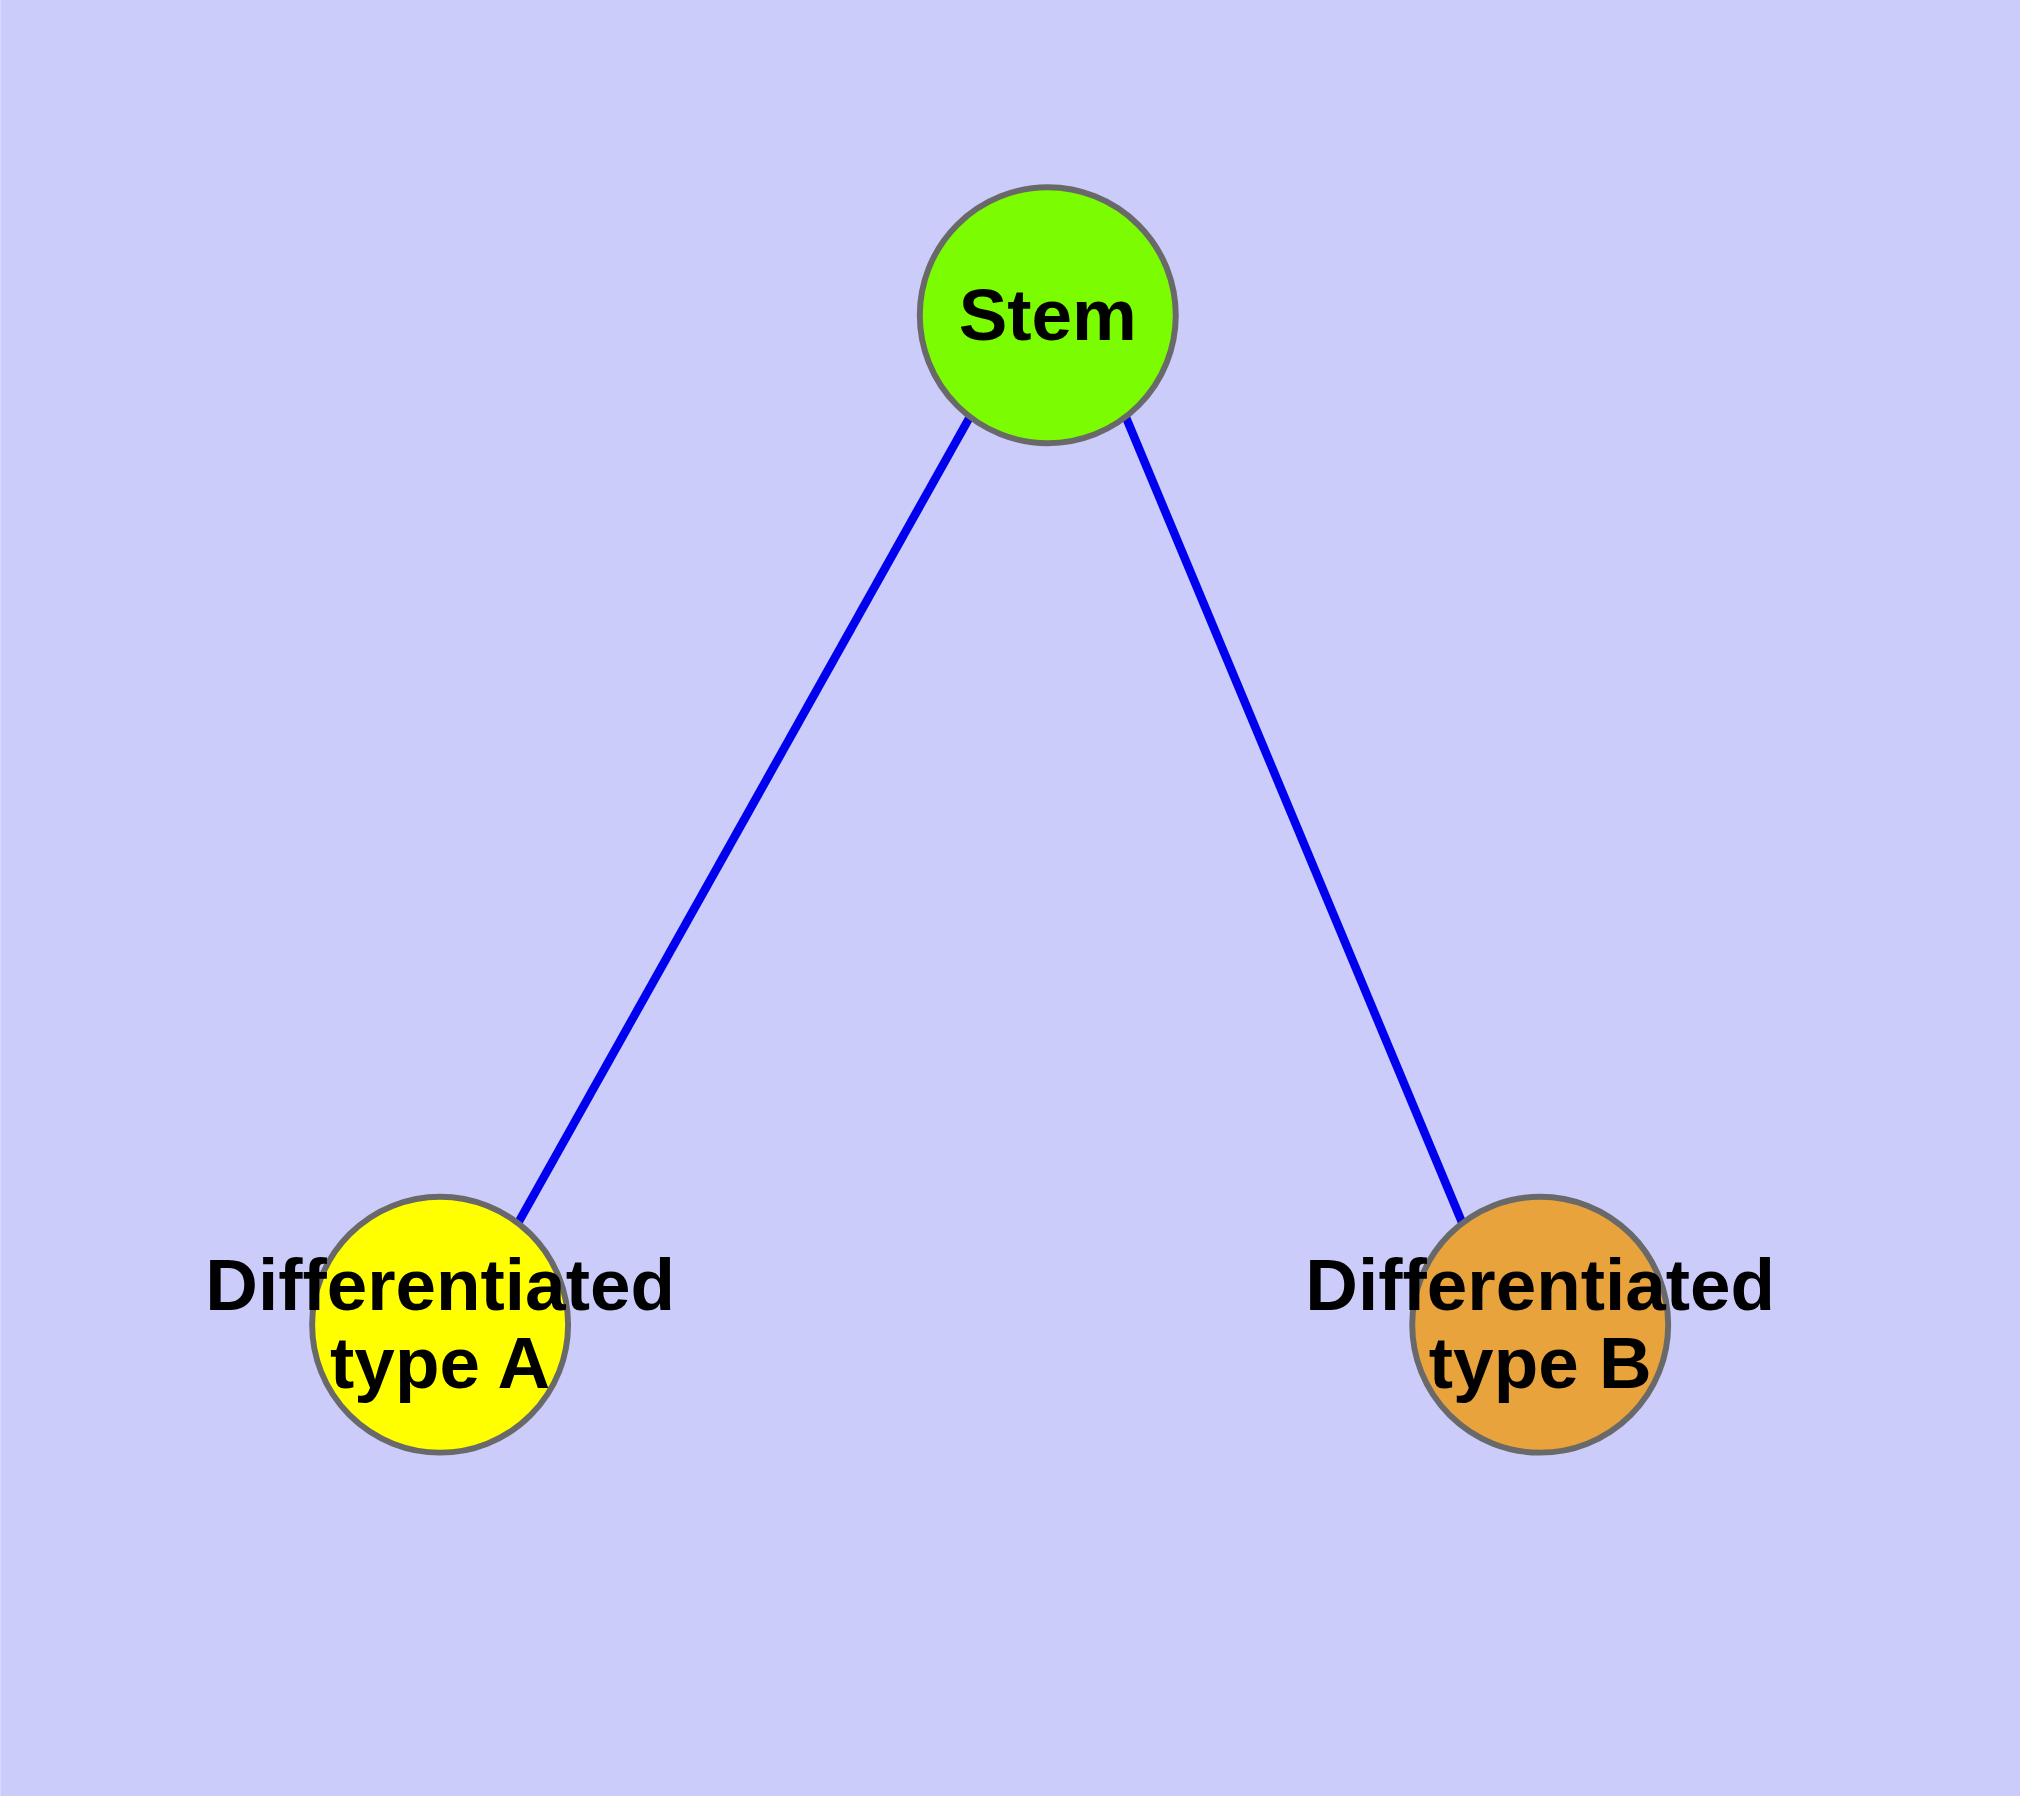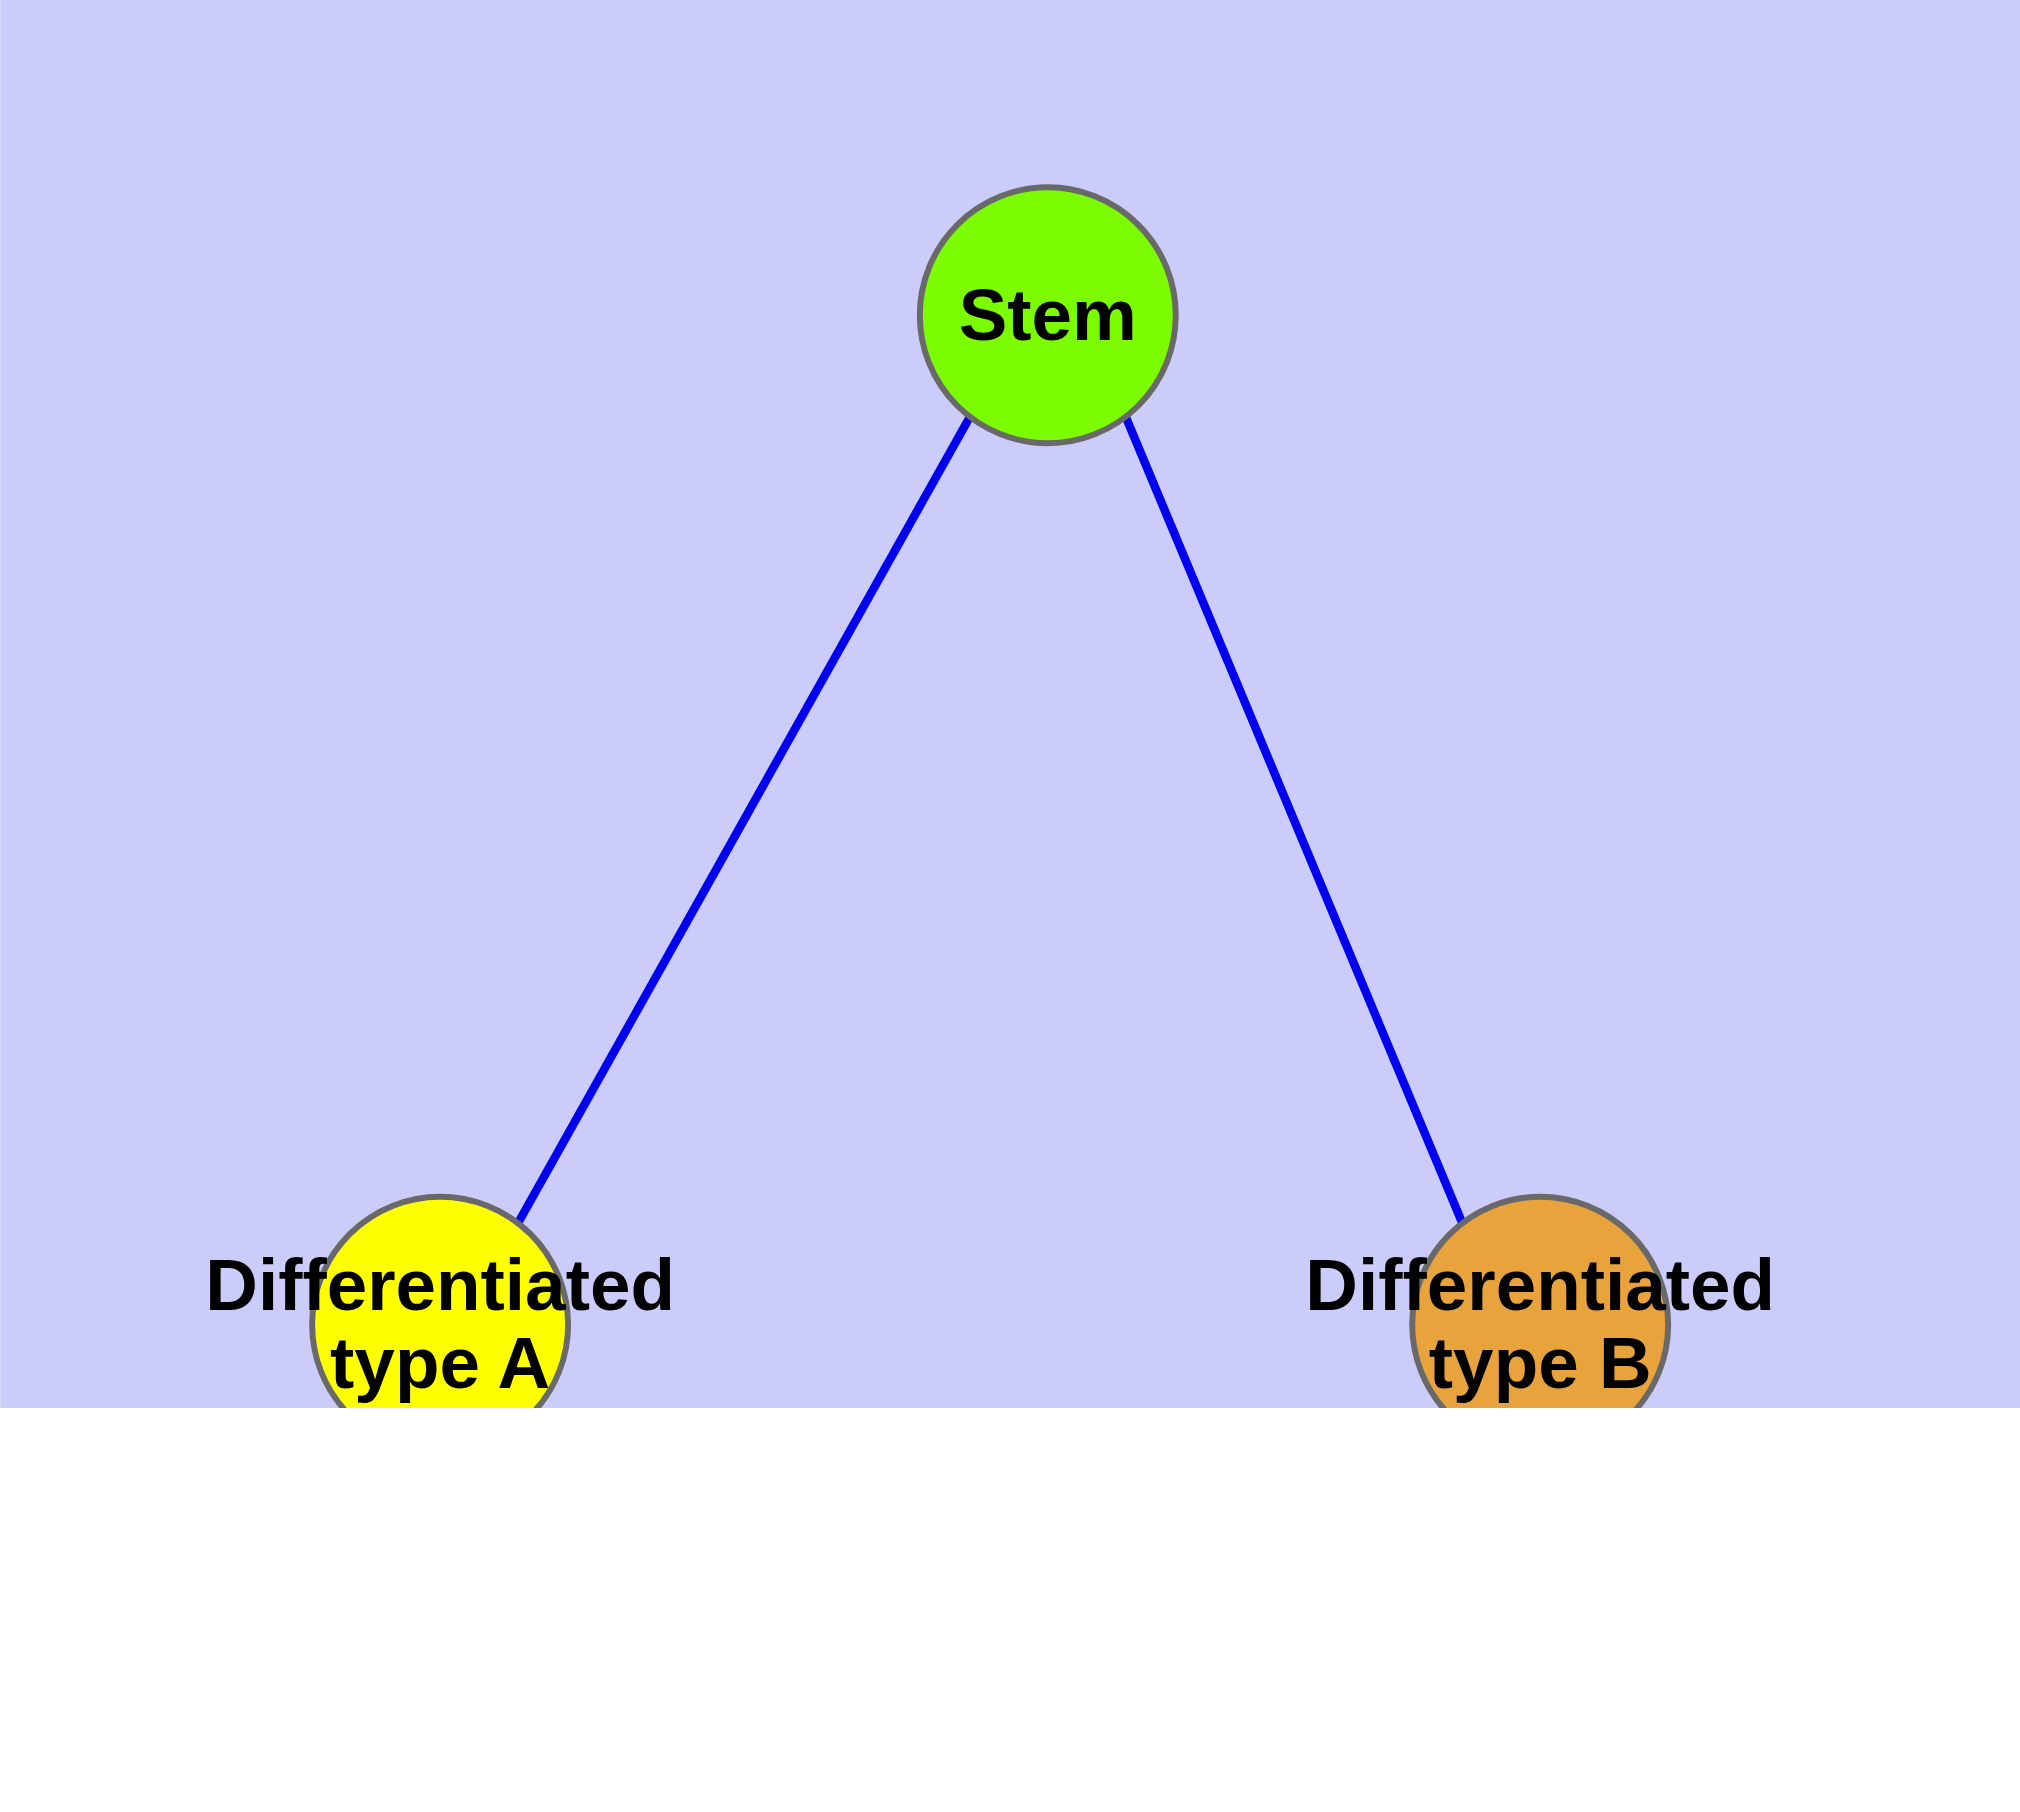--- a/index.html
+++ b/index.html
@@ -27,21 +27,21 @@
     font-family: "Liberation Sans", sans-serif;
     font-weight: bold;
     fill: #000000;
     text-anchor: middle;
     paint-order: normal;
   }
 </style>
 </head>
 <body>
 
-<div id="canvas" style="width: 2021px; height: 1408px; text-align: right;">
+<div id="canvas" style="width: 2021px; height: 1796px; text-align: right;">
   <svg id="graph-svg" viewBox="0 0 2384 2138">
 
     <rect id="bg-rect" x="0" y="0" width="2384" height="2138" fill="#ccccfb"></rect>
 
     <g id="edges-layer">
       <line class="graph-edge" id="edge-stem-type-a" x1="1144" y1="492" x2="611" y2="1443" stroke="#0000ee" stroke-width="10" stroke-linecap="butt"></line>
       <line class="graph-edge" id="edge-stem-type-b" x1="1328" y1="492" x2="1725" y2="1443" stroke="#0000ee" stroke-width="10" stroke-linecap="butt"></line>
     </g>
 
     <g id="nodes-layer">

